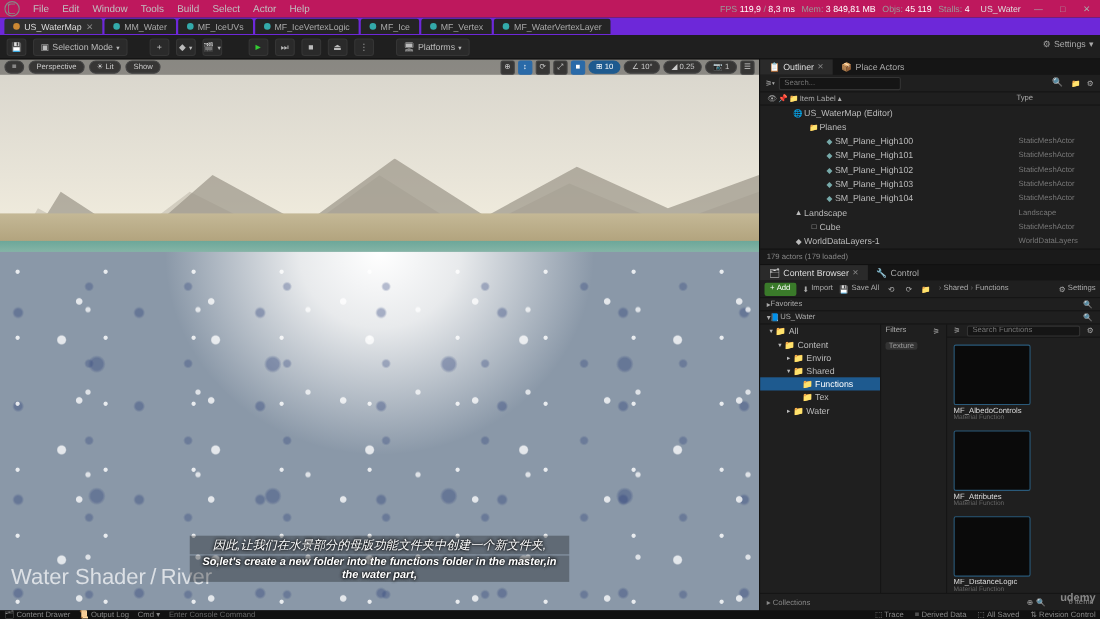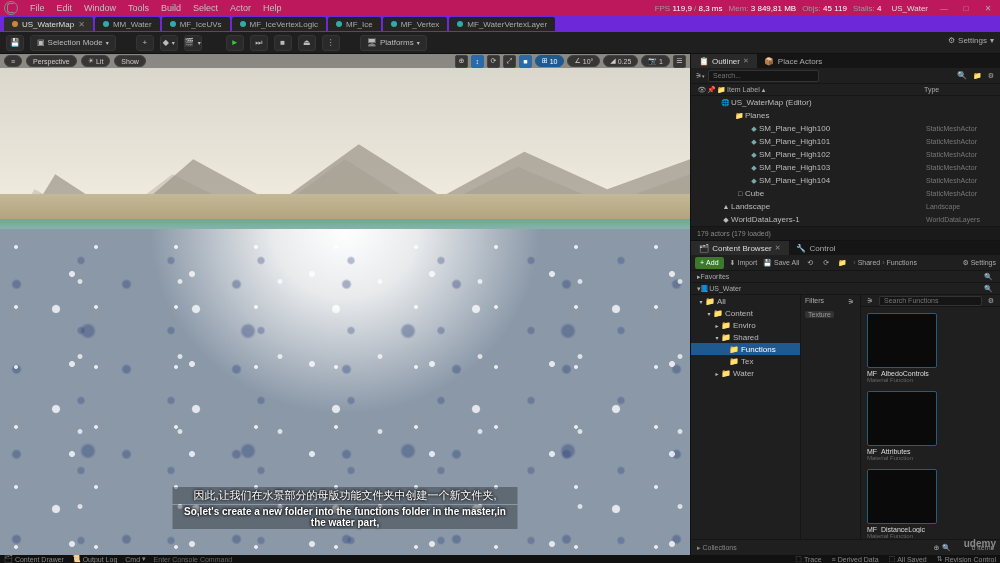--- a/index.html
+++ b/index.html
@@ -47,21 +47,21 @@
   radial-gradient(circle at 60% 50%, rgba(255,255,255,0.85) 0 3%, transparent 4%),
   radial-gradient(circle at 80% 70%, rgba(255,255,255,0.8) 0 2%, transparent 3%),
   radial-gradient(circle at 40% 80%, rgba(255,255,255,0.85) 0 3%, transparent 4%),
   radial-gradient(circle at 15% 65%, rgba(40,60,120,0.4) 0 3%, transparent 5%),
   radial-gradient(circle at 55% 85%, rgba(40,60,120,0.4) 0 4%, transparent 6%),
   radial-gradient(circle at 90% 45%, rgba(40,60,120,0.35) 0 3%, transparent 5%);
   background-size: 80px 60px, 120px 90px, 100px 75px, 140px 100px, 110px 85px, 160px 120px, 90px 70px;
   mix-blend-mode: normal; opacity: 0.9; }
 .watermark { position: absolute; left: 10px; bottom: 18px; font-size: 20px; color: rgba(255,255,255,0.7); font-weight: 300; z-index: 3; }
 .watermark .slash { margin: 0 4px; }
-.subtitle { position: absolute; left: 50%; transform: translateX(-50%); bottom: 26px; text-align: center; z-index: 3; }
+.subtitle { position: absolute; left: 50%; transform: translateX(-50%); bottom: 26px; text-align: center; z-index: 3; font-style: italic; }
 .subtitle .cn { font-size: 11px; color: #fff; text-shadow: 0 0 3px #000, 0 0 3px #000; background: rgba(0,0,0,0.3); padding: 1px 6px; }
 .subtitle .en { font-size: 10px; color: #fff; font-weight: 600; text-shadow: 0 0 3px #000, 0 0 3px #000; background: rgba(0,0,0,0.3); padding: 1px 6px; margin-top: 1px; }
 .right { position: absolute; right: 0; top: 54px; width: 310px; bottom: 8px; background: #1a1a1a; border-left: 1px solid #111; display: flex; flex-direction: column; }
 .panel-tabs { height: 14px; display: flex; align-items: center; background: #151515; }
 .ptab { padding: 0 8px; height: 14px; display: flex; align-items: center; gap: 3px; font-size: 8px; color: #aaa; cursor: pointer; }
 .ptab.active { background: #2a2a2a; color: #ddd; }
 .ptab .x { font-size: 7px; color: #888; }
 .outliner { flex: 0 0 160px; background: #1f1f1f; display: flex; flex-direction: column; border-bottom: 1px solid #111; }
 .search-row { height: 16px; display: flex; align-items: center; gap: 3px; padding: 0 4px; border-bottom: 1px solid #151515; }
 .search-row input { flex: 1; height: 12px; background: #151515; border: 1px solid #333; border-radius: 2px; color: #ccc; font-size: 7px; padding: 0 14px 0 4px; }
@@ -241,20 +241,23 @@
           <span>◢</span>
           <span>0.25</span>
         </span>
       <span class="vp-pill">
           <span>📷</span>
           <span>1</span>
         </span>
       <span class="vp-icon">☰</span>
     </div>
   </div>
+  <div class="watermark">
+    <span>Water Shader</span><span class="slash">/</span><span>River</span>
+  </div>
   <div class="subtitle">
     <div class="cn">因此,让我们在水景部分的母版功能文件夹中创建一个新文件夹,</div>
     <div class="en">So,let's create a new folder into the functions folder in the master,in the water part,</div>
   </div>
 </div>
 
 <div class="right">
 
   <div class="panel-tabs">
     <div class="ptab active">📋 <span>Outliner</span> <span class="x">✕</span></div>
@@ -314,30 +317,30 @@
           <span class="name">SM_Plane_High103</span>
           <span class="type">StaticMeshActor</span>
         </div>
         <div class="tree-row">
           <span class="ind" style="width:58px"></span>
           <span class="ico mesh-ico">◆</span>
           <span class="name">SM_Plane_High104</span>
           <span class="type">StaticMeshActor</span>
         </div>
         <div class="tree-row">
-          <span class="ind" style="width:44px"></span>
-          <span class="ico ">□</span>
-          <span class="name">Cube</span>
-          <span class="type">StaticMeshActor</span>
-        </div>
-        <div class="tree-row">
           <span class="ind" style="width:30px"></span>
           <span class="ico ">▲</span>
           <span class="name">Landscape</span>
           <span class="type">Landscape</span>
+        </div>
+        <div class="tree-row">
+          <span class="ind" style="width:44px"></span>
+          <span class="ico ">□</span>
+          <span class="name">Cube</span>
+          <span class="type">StaticMeshActor</span>
         </div>
         <div class="tree-row">
           <span class="ind" style="width:30px"></span>
           <span class="ico ">◆</span>
           <span class="name">WorldDataLayers-1</span>
           <span class="type">WorldDataLayers</span>
         </div>
       </div>
     <div class="status-row">179 actors (179 loaded)</div>
   </div>

